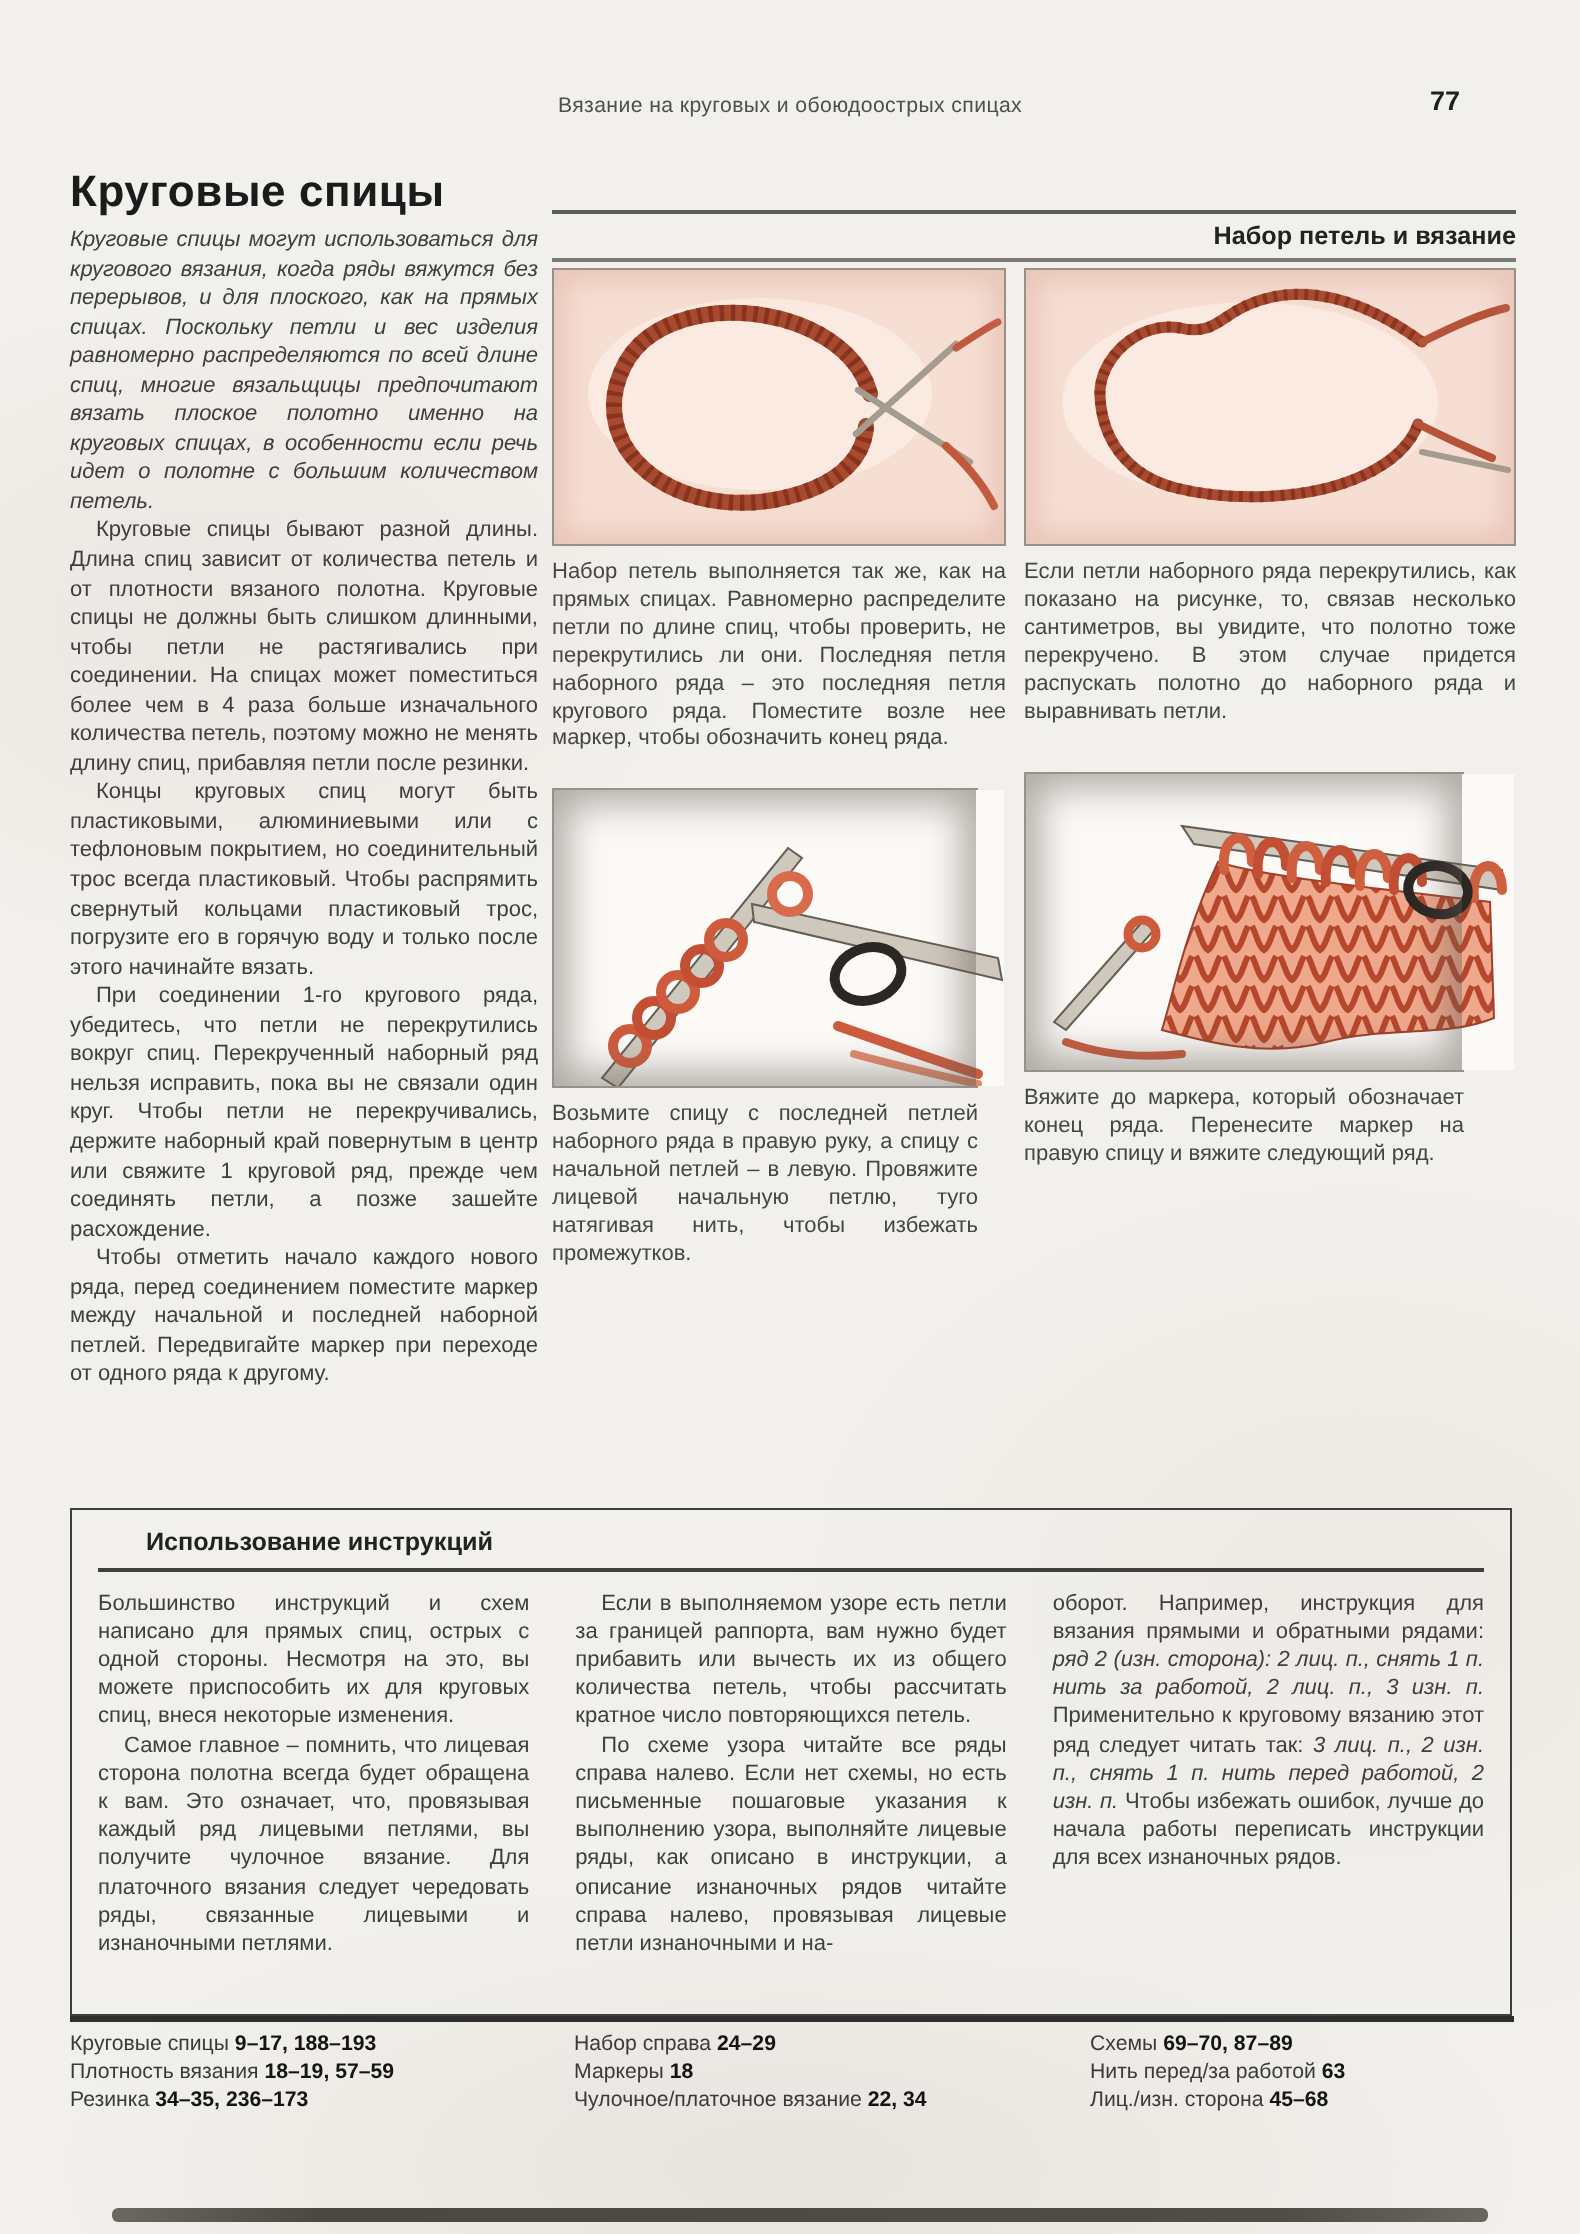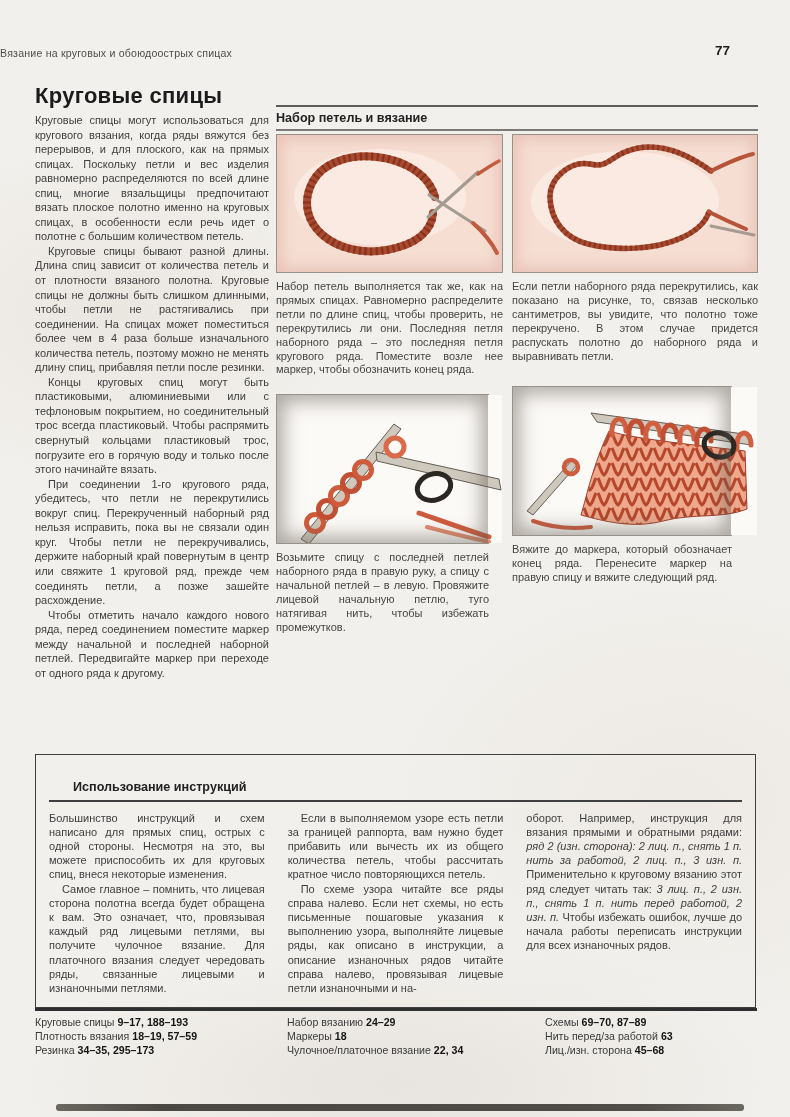--- a/index.html
+++ b/index.html
@@ -5,46 +5,46 @@
   html,body{margin:0;padding:0;background:#e8e6e2;}
   .page{
     position:relative;width:790px;height:1117px;overflow:hidden;
     background:
       radial-gradient(ellipse 340px 240px at 14% 28%, rgba(214,204,194,.28), transparent 70%),
       radial-gradient(ellipse 420px 320px at 86% 72%, rgba(216,206,196,.22), transparent 70%),
       radial-gradient(ellipse 500px 200px at 50% 97%, rgba(200,192,184,.25), transparent 75%),
       #f2f0ec;
     font-family:"Liberation Sans", sans-serif;color:#3c3c3c;
   }
-  .running-head{position:absolute;top:47px;left:0;right:0;text-align:left;font-size:10.6px;color:#4e4e4e;letter-spacing:.2px;}
+  .running-head{position:absolute;top:47px;left:0;right:0;text-align:center;font-size:10.6px;color:#4e4e4e;letter-spacing:.2px;}
   .page-number{position:absolute;top:43px;right:60px;font-size:13.5px;font-weight:bold;color:#1f1f1f;}
   .page-title{position:absolute;top:68px;left:35px;font-size:22px;font-weight:bold;color:#1b1b1b;letter-spacing:.3px;}
   .left-col{position:absolute;top:113px;left:35px;width:234px;font-size:11px;line-height:14.55px;text-align:justify;color:#3e3e3e;}
   .left-col p{margin:0;text-indent:13px;}
-  .left-col p.first{text-indent:0;}
+  .left-col p.first{text-indent:0;font-style:italic;}
 
   .tutorial-head{position:absolute;top:105px;left:276px;width:482px;}
   .rule-thin{height:1.5px;background:#5c5c5c;}
-  .tutorial-head h2{margin:4px 0 4px;font-size:12.6px;font-weight:bold;color:#222;}
+  .tutorial-head h2{margin:4px 0 4px;font-size:12.6px;font-weight:bold;color:#222;text-align:right;}
   .rule-mid{height:2.5px;background:#7c7a77;}
 
   .figure{position:absolute;}
   .fig1{left:276px;top:134px;width:227px;}
   .fig2{left:512px;top:134px;width:246px;}
   .fig3{left:276px;top:394px;width:213px;}
   .fig4{left:512px;top:386px;width:220px;}
   .illo{display:block;border:1px solid #98918a;line-height:0;position:relative;}
   .illo svg{display:block;}
   .vig-pink{box-shadow:inset 0 0 14px 5px rgba(196,130,110,.28);}
   .vig-gray{box-shadow:inset 0 0 18px 7px rgba(100,92,84,.5);}
   .vig{position:absolute;inset:0;pointer-events:none;}
   .caption{margin-top:7px;font-size:11px;line-height:13.9px;text-align:justify;color:#454545;}
 
   .instr-box{position:absolute;left:35px;top:754px;width:693px;height:244px;border:1.5px solid #3f3f3f;padding:8px 13px 0;background:rgba(255,255,255,.06);}
-  .instr-box h2{margin:17px 0 0;font-size:12.6px;font-weight:bold;color:#222;padding-left:24px;}
+  .instr-box h2{margin:1px 0 0;font-size:12.6px;font-weight:bold;color:#222;padding-left:24px;}
   .instr-rule{height:1.5px;background:#3f3f3f;margin:6px 0 9px;}
   .instr-cols{display:flex;gap:23px;}
   .instr-col{flex:1;font-size:11px;line-height:14.2px;text-align:justify;color:#3e3e3e;}
   .instr-col p{margin:0;}
   .instr-col p.ind{text-indent:13px;}
   .it{font-style:italic;}
 
   .footer-rule{position:absolute;left:35px;top:1008px;width:722px;height:2.5px;background:#2f2f2f;}
   .footer-idx{position:absolute;top:1016px;font-size:10.6px;line-height:13.9px;color:#3a3a3a;}
   .fcol1{left:35px;width:240px;}
@@ -176,24 +176,24 @@
       <div class="instr-col">
         <p><span>оборот. Например, инструкция для вязания прямыми и обратными рядами: </span><span class="it">ряд 2 (изн. сторона): 2 лиц. п., снять 1 п. нить за работой, 2 лиц. п., 3 изн. п.</span><span> Применительно к круговому вязанию этот ряд следует читать так: </span><span class="it">3 лиц. п., 2 изн. п., снять 1 п. нить перед работой, 2 изн. п.</span><span> Чтобы избежать ошибок, лучше до начала работы переписать инструкции для всех изнаночных рядов.</span></p>
       </div>
     </div>
   </div>
 
   <div class="footer-rule"></div>
   <div class="footer-idx fcol1">
       <div><span>Круговые спицы </span><span class="idx-pages">9–17, 188–193</span></div>
       <div><span>Плотность вязания </span><span class="idx-pages">18–19, 57–59</span></div>
-      <div><span>Резинка </span><span class="idx-pages">34–35, 295–173</span></div>
+      <div><span>Резинка </span><span class="idx-pages">34–35, 236–173</span></div>
     </div>
   <div class="footer-idx fcol2">
-      <div><span>Набор вязанию </span><span class="idx-pages">24–29</span></div>
+      <div><span>Набор справа </span><span class="idx-pages">24–29</span></div>
       <div><span>Маркеры </span><span class="idx-pages">18</span></div>
       <div><span>Чулочное/платочное вязание </span><span class="idx-pages">22, 34</span></div>
     </div>
   <div class="footer-idx fcol3">
       <div><span>Схемы </span><span class="idx-pages">69–70, 87–89</span></div>
       <div><span>Нить перед/за работой </span><span class="idx-pages">63</span></div>
       <div><span>Лиц./изн. сторона </span><span class="idx-pages">45–68</span></div>
     </div>
 
   <div class="scan-edge"></div>

